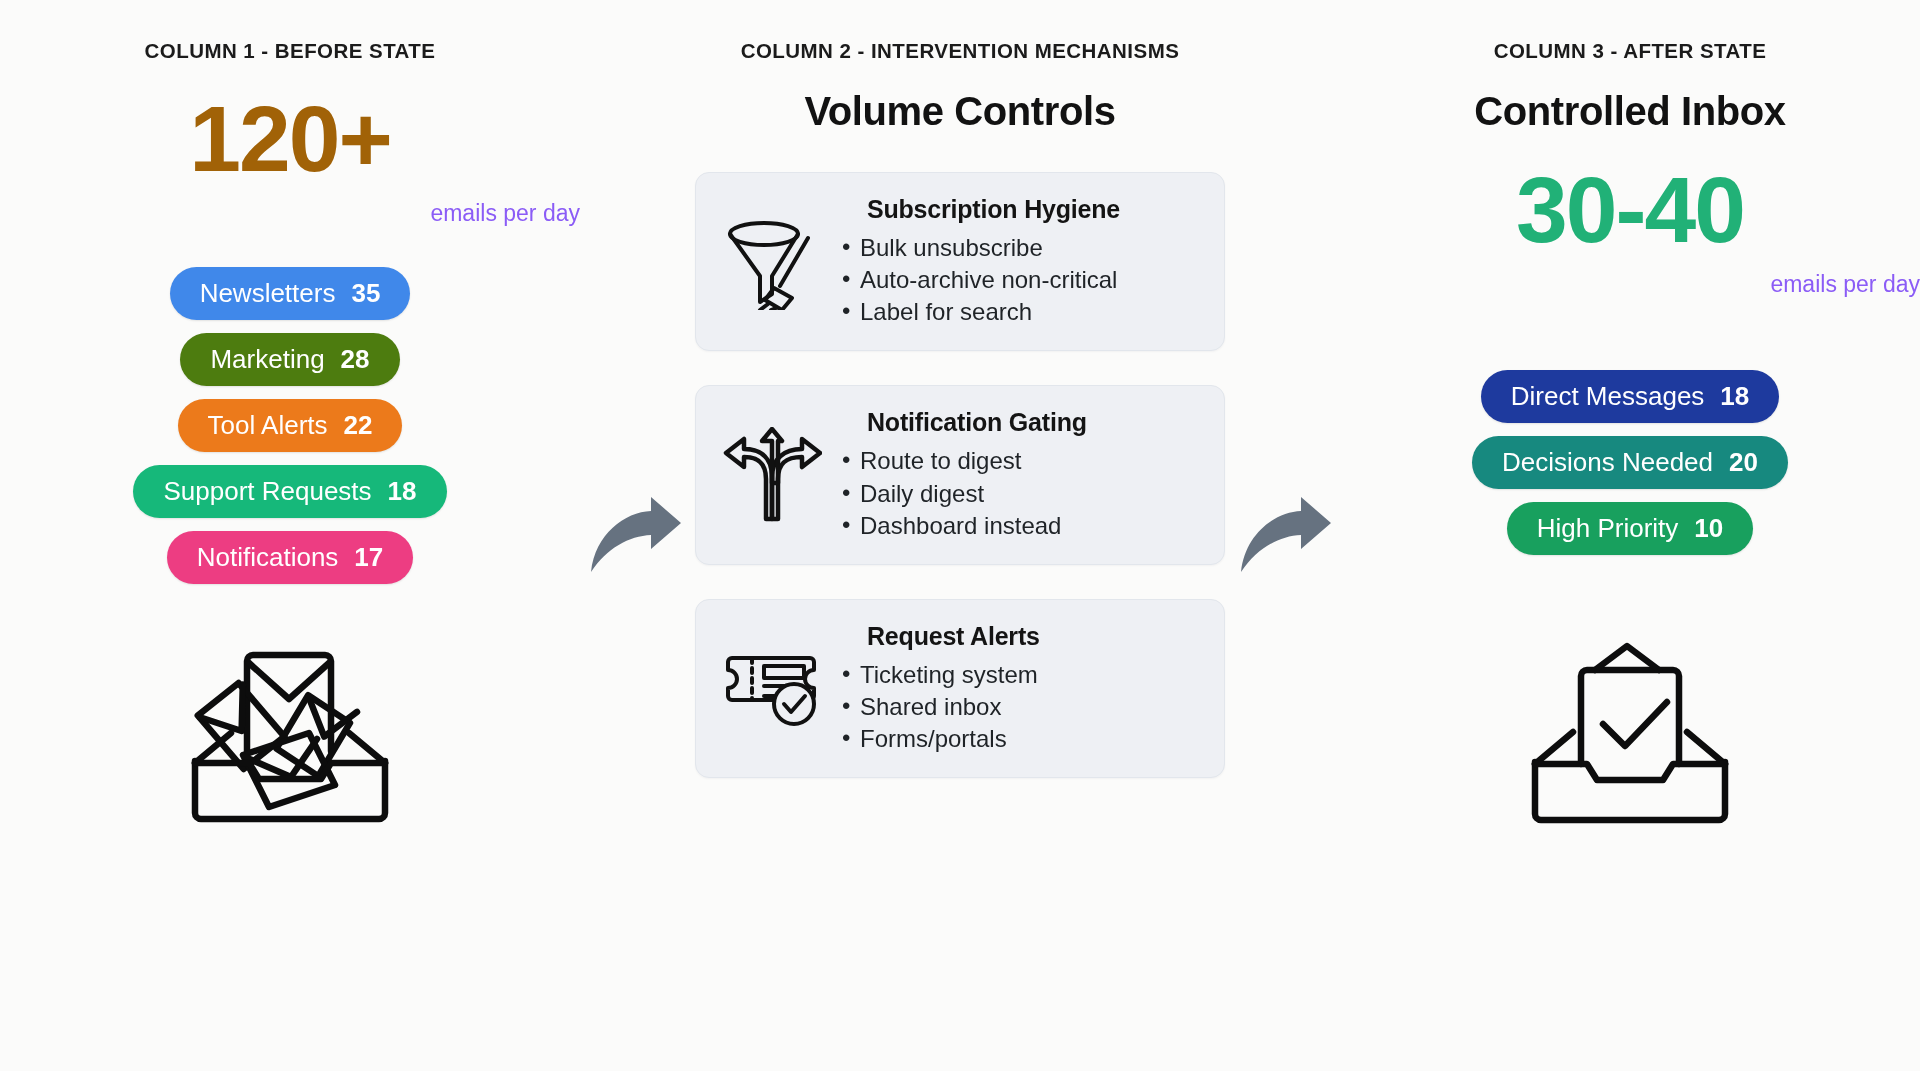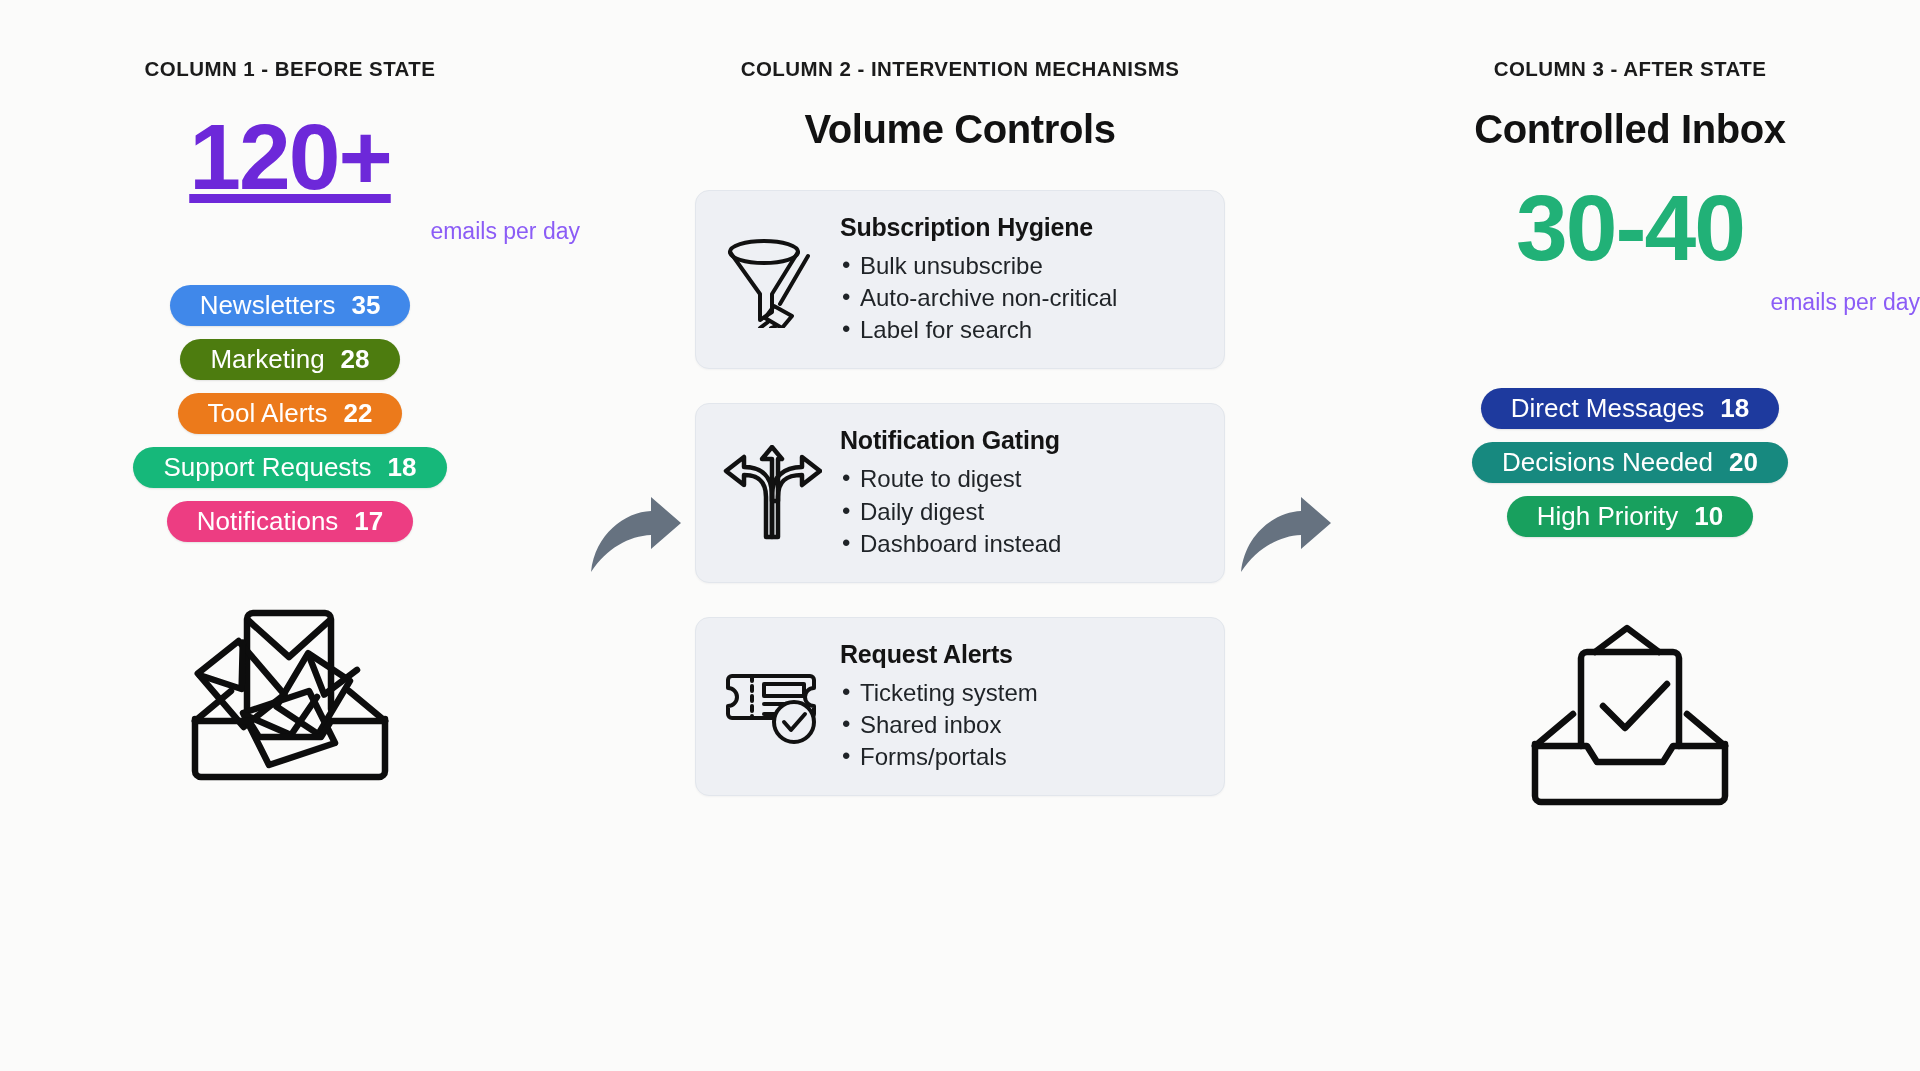--- a/index.html
+++ b/index.html
@@ -19,57 +19,57 @@
   }
 
   
   .col { position: relative; height: 1071px; }
   .eyebrow {
     text-align: center;
     font-size: 20.5px;
     font-weight: 700;
     letter-spacing: .45px;
     color: #1b1b1b;
-    padding-top: 57px;
+    padding-top: 39px;
   }
   .headline {
     text-align: center;
     font-size: 40px;
     font-weight: 700;
     letter-spacing: -.4px;
     color: #121212;
     margin-top: 26px;
   }
   .bignum {
     text-align: center;
     font-weight: 700;
     font-size: 93px;
     line-height: 1;
     letter-spacing: -2px;
     margin-top: 30px;
   }
-  .bignum.before { color: #6d28d9; text-decoration: underline; }
+  .bignum.before { color: #a16207; }
   .bignum.after  { color: #21b177; }
   .subcap {
     text-align: right;
     font-size: 23px;
     color: #8b5cf6;
     margin-top: 14px;
   }
 
   
   .pills { margin-top: 40px; display: flex; flex-direction: column; align-items: center; }
   .pill {
     display: flex; align-items: center; justify-content: center;
     gap: 16px;
     color: #ffffff;
     border-radius: 999px;
     font-size: 26px;
     font-weight: 400;
-    padding: 5px 30px;
+    padding: 11px 30px;
     margin-bottom: 13px;
     white-space: nowrap;
     box-shadow: 0 1px 2px rgba(0,0,0,.10);
   }
   .pill .val { font-weight: 700; }
 
   
   .arrow-cell {
     height: 1071px;
     display: flex; align-items: center; justify-content: center;
@@ -90,20 +90,21 @@
     box-shadow: 0 1px 2px rgba(16,24,40,.04);
   }
   .card .cardicon { flex: 0 0 108px; display: flex; align-items: center; justify-content: center; }
   .card .cardbody { flex: 1 1 auto; }
   .card h3 {
     font-size: 25px;
     font-weight: 700;
     color: #141414;
     letter-spacing: -.2px;
     margin-bottom: 8px;
+    margin-left: 27px;
   }
   .card ul { list-style: none; }
   .card li {
     font-size: 24px;
     color: #1f2327;
     line-height: 1.34;
     position: relative;
     padding-left: 20px;
   }
   .card li::before {

